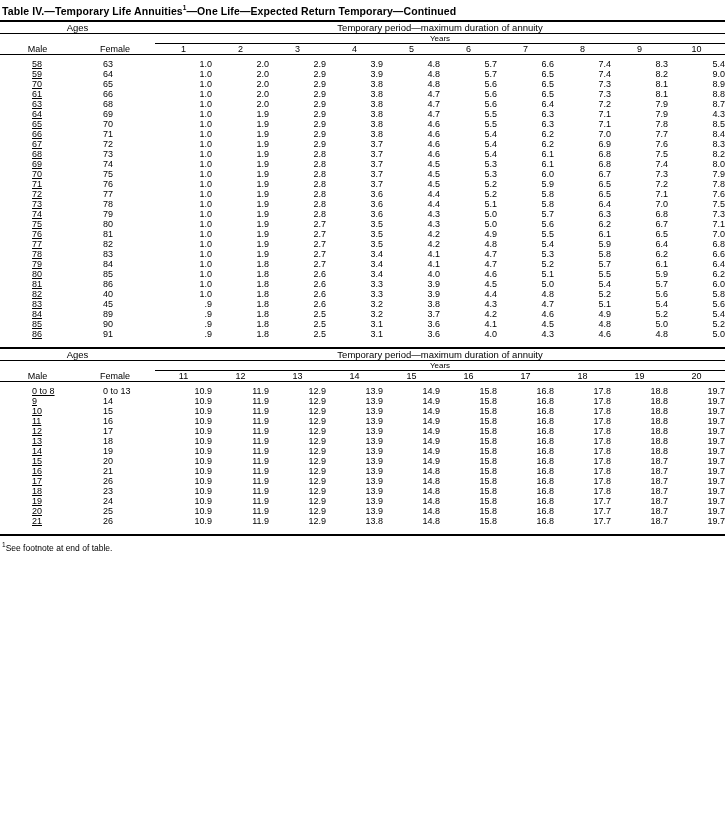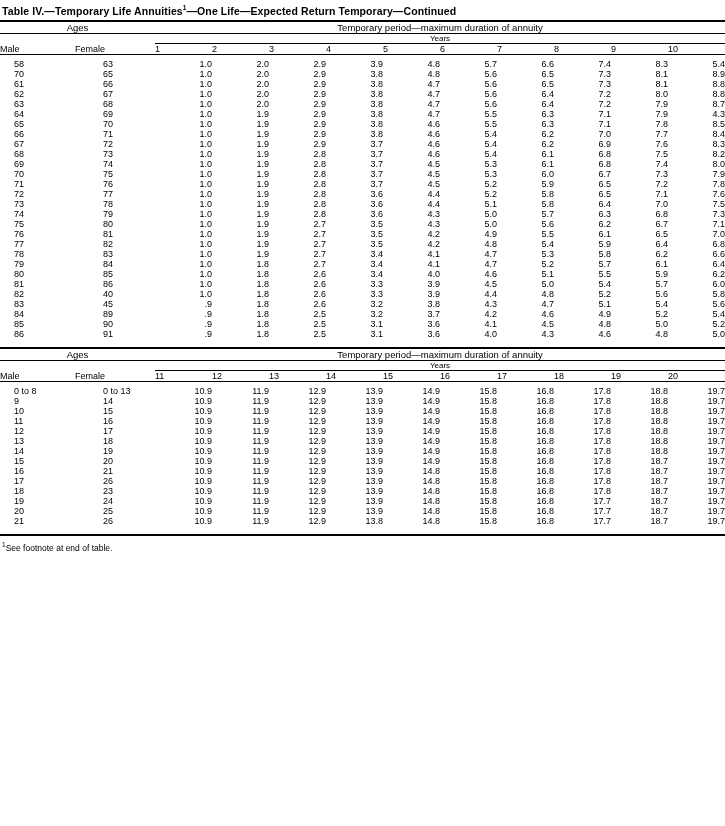--- a/index.html
+++ b/index.html
@@ -55,31 +55,32 @@
     font-weight: bold;
     padding: 4px 0 4px 0;
   }
   .hdr-years {
     text-align: center;
     font-size: 8px;
     font-weight: bold;
     padding: 3px 0 3px 0;
   }
   .colhdr {
+    text-align: center;
     font-size: 9px;
     font-weight: bold;
     padding: 4px 0 5px 0;
   }
   .cell-age {
     font-size: 9px;
     font-weight: bold;
     padding: 1.15px 0;
     text-align: left;
   }
-  .cell-age.male { padding-left: 14px; }
+  .cell-age.male { padding-left: 32px; text-decoration: underline; }
   .cell-age.female { padding-left: 28px; }
   .cell-num {
     font-size: 9px;
     padding: 1.15px 0;
     text-align: right;
   }
   .pad-r { padding-right: 14px; }
   .footnote {
     font-size: 8.5px;
     padding: 5px 0 0 2px;
@@ -181,20 +182,34 @@
           <td class="cell-num">2.9</td>
           <td class="cell-num">3.9</td>
           <td class="cell-num">4.8</td>
           <td class="cell-num">5.7</td>
           <td class="cell-num">6.6</td>
           <td class="cell-num">7.4</td>
           <td class="cell-num">8.3</td>
           <td class="cell-num pad-r">5.4</td>
         </tr>
         <tr>
+          <td class="cell-age male">59</td>
+          <td class="cell-age female">64</td>
+          <td class="cell-num">1.0</td>
+          <td class="cell-num">2.0</td>
+          <td class="cell-num">2.9</td>
+          <td class="cell-num">3.9</td>
+          <td class="cell-num">4.8</td>
+          <td class="cell-num">5.7</td>
+          <td class="cell-num">6.5</td>
+          <td class="cell-num">7.4</td>
+          <td class="cell-num">8.2</td>
+          <td class="cell-num pad-r">9.0</td>
+        </tr>
+        <tr>
           <td class="cell-age male">70</td>
           <td class="cell-age female">65</td>
           <td class="cell-num">1.0</td>
           <td class="cell-num">2.0</td>
           <td class="cell-num">2.9</td>
           <td class="cell-num">3.8</td>
           <td class="cell-num">4.8</td>
           <td class="cell-num">5.6</td>
           <td class="cell-num">6.5</td>
           <td class="cell-num">7.3</td>
@@ -206,34 +221,20 @@
           <td class="cell-age female">66</td>
           <td class="cell-num">1.0</td>
           <td class="cell-num">2.0</td>
           <td class="cell-num">2.9</td>
           <td class="cell-num">3.8</td>
           <td class="cell-num">4.7</td>
           <td class="cell-num">5.6</td>
           <td class="cell-num">6.5</td>
           <td class="cell-num">7.3</td>
           <td class="cell-num">8.1</td>
-          <td class="cell-num pad-r">8.8</td>
-        </tr>
-        <tr>
-          <td class="cell-age male">62</td>
-          <td class="cell-age female">67</td>
-          <td class="cell-num">1.0</td>
-          <td class="cell-num">2.0</td>
-          <td class="cell-num">2.9</td>
-          <td class="cell-num">3.8</td>
-          <td class="cell-num">4.7</td>
-          <td class="cell-num">5.6</td>
-          <td class="cell-num">6.4</td>
-          <td class="cell-num">7.2</td>
-          <td class="cell-num">8.0</td>
           <td class="cell-num pad-r">8.8</td>
         </tr>
         <tr>
           <td class="cell-age male">63</td>
           <td class="cell-age female">68</td>
           <td class="cell-num">1.0</td>
           <td class="cell-num">2.0</td>
           <td class="cell-num">2.9</td>
           <td class="cell-num">3.8</td>
           <td class="cell-num">4.7</td>

